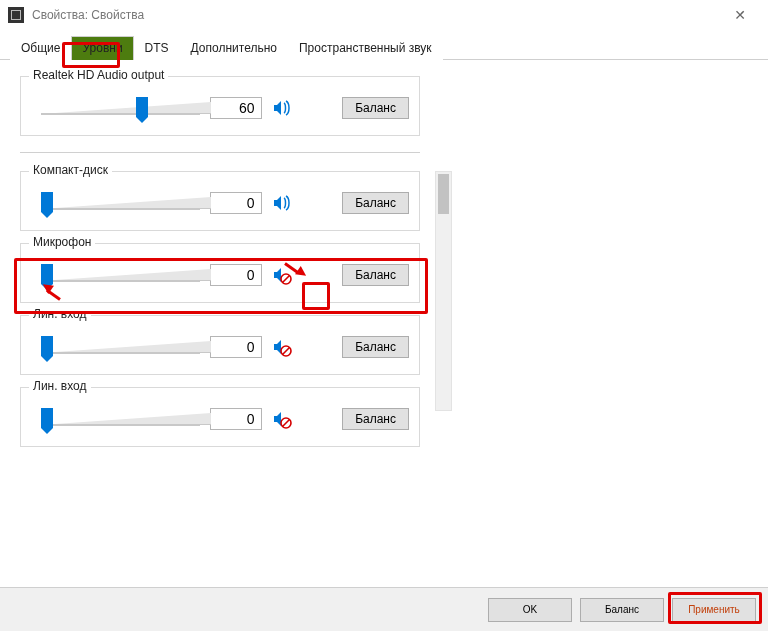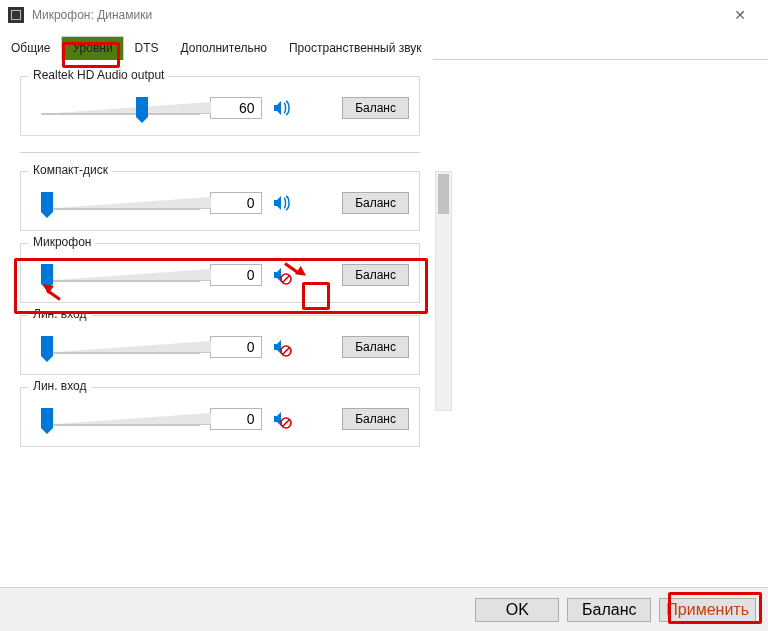--- a/index.html
+++ b/index.html
@@ -44,20 +44,21 @@
     font-size: 14px;
     color: #666;
     cursor: default;
   }
 
   
   .tabs {
     display: flex;
     align-items: flex-end;
     height: 24px;
+    padding-left: 10px;
     border-bottom: 1px solid #cfcfcf;
     margin-top: 6px;
   }
   .tab {
     padding: 4px 10px 5px;
     border: 1px solid transparent;
     border-bottom: none;
     position: relative;
     top: 1px;
     cursor: default;
@@ -219,39 +220,39 @@
     justify-content: flex-end;
     gap: 8px;
     padding-right: 12px;
   }
   .footer .fbtn {
     min-width: 84px;
     height: 24px;
     border: 1px solid #adadad;
     background: #e1e1e1;
     font-family: inherit;
-    font-size: 16px;
+    font-size: 10px;
     cursor: default;
   }
   .footer .fbtn.disabled { color: #c2410c; }
 
   
   .hl {
     position: absolute;
     border: 3px solid #e00000;
     pointer-events: none;
     border-radius: 2px;
   }
 </style>
 </head>
 <body>
 
 <div class="titlebar">
   <span class="app-icon"></span>
-  <span>Микрофон: Динамики</span>
+  <span>Свойства: Свойства</span>
   <span class="close-x">✕</span>
 </div>
 
 <div class="tabs">
   <div class="tab">Общие</div>
   <div class="tab active">Уровни</div>
   <div class="tab">DTS</div>
   <div class="tab">Дополнительно</div>
   <div class="tab">Пространственный звук</div>
 </div>

